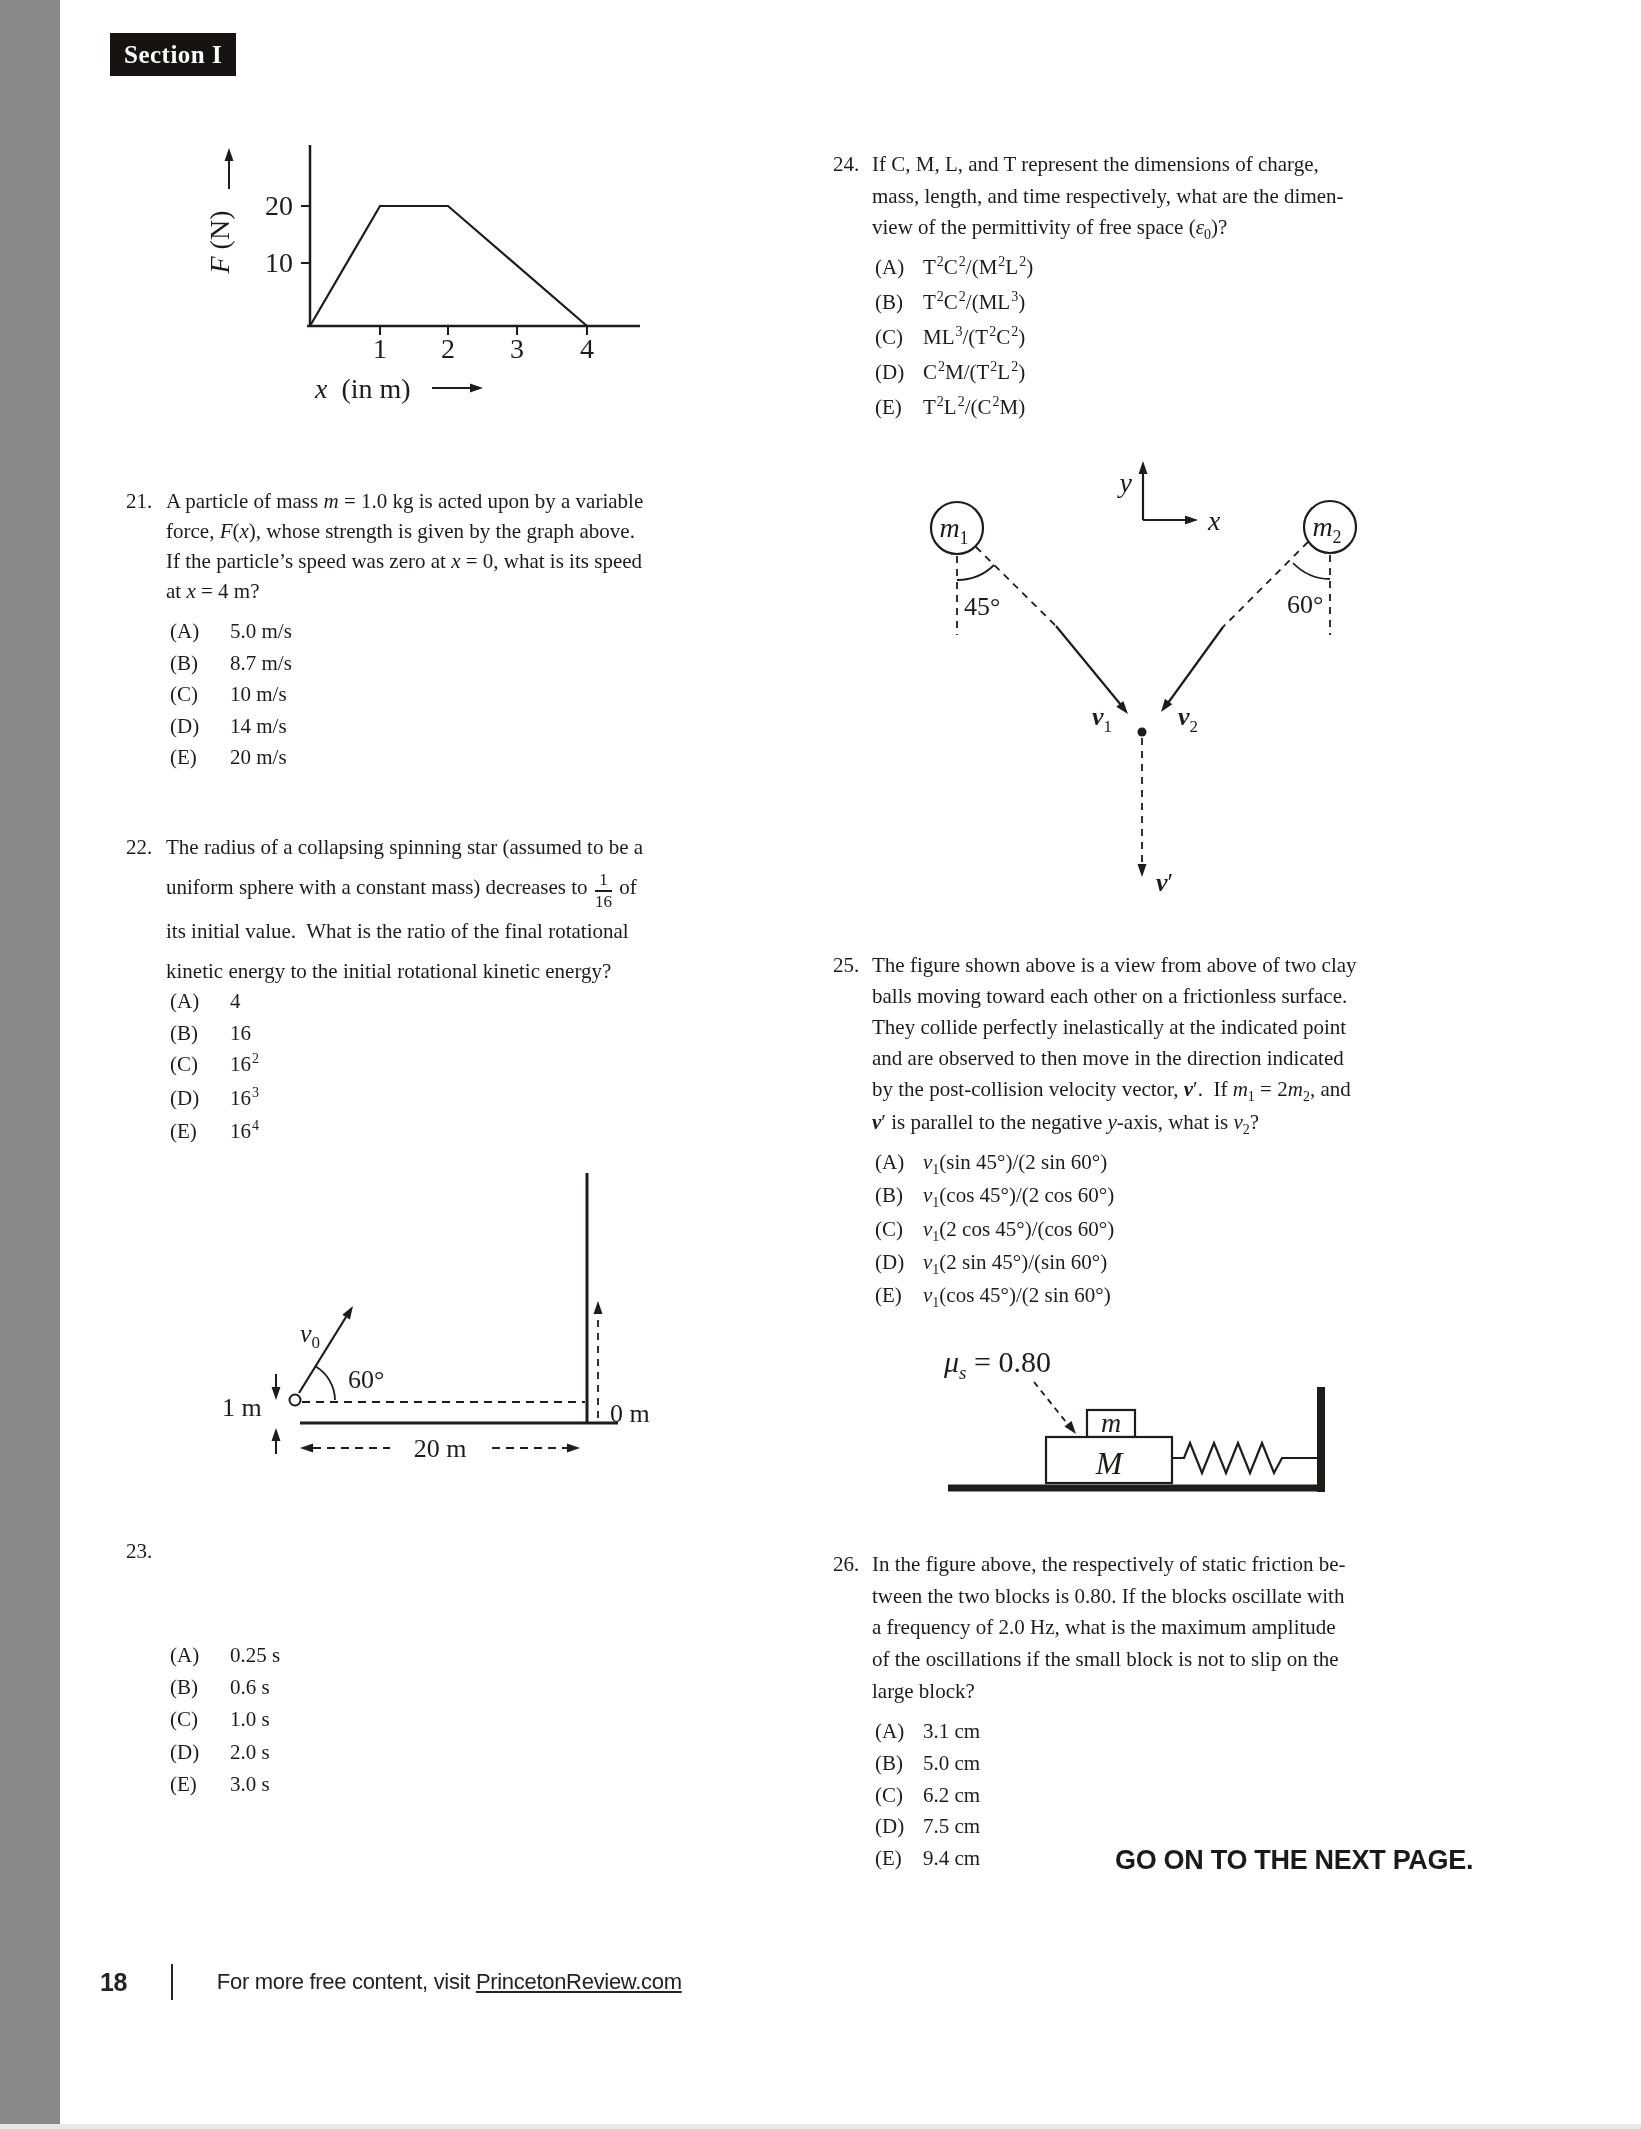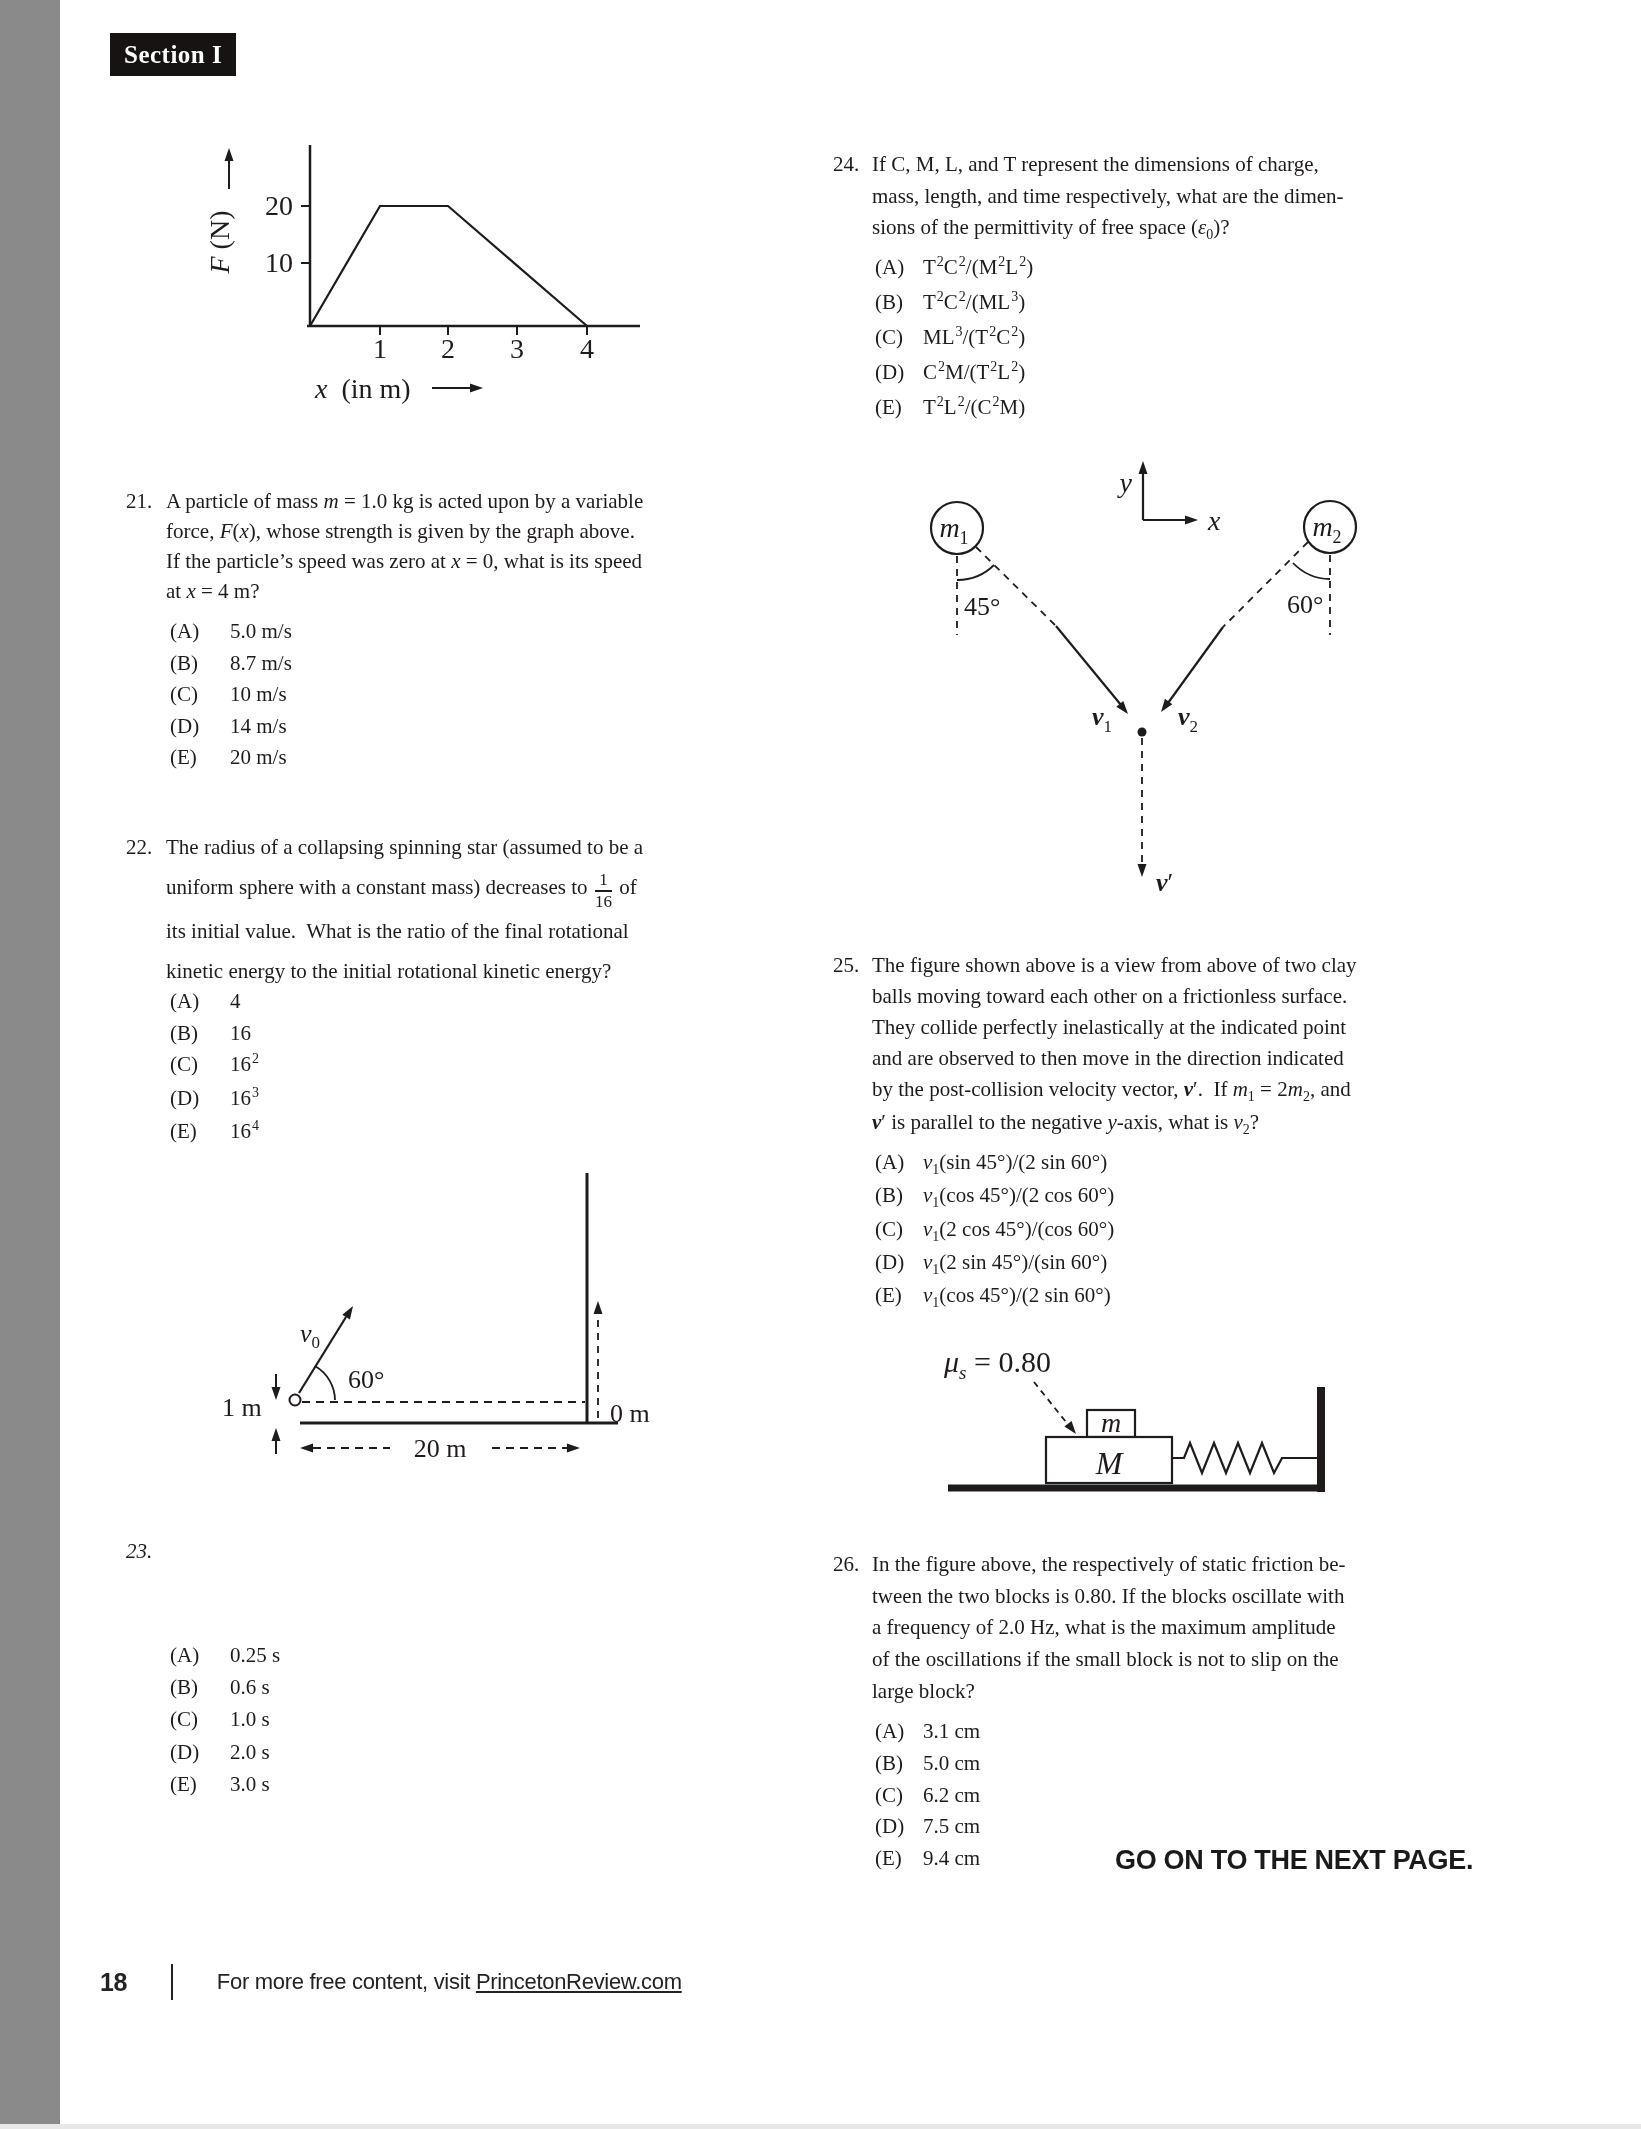--- a/index.html
+++ b/index.html
@@ -105,31 +105,31 @@
     <text x="420" y="262" font-size="26">0 m</text>
     <line x1="408" y1="258" x2="408" y2="152" stroke-width="1.8" stroke-dasharray="7 6"></line>
     <polygon points="0,0 -13,-4.5 -13,4.5" transform="translate(408,141) rotate(-90)"></polygon>
     <line x1="123" y1="288" x2="200" y2="288" stroke-width="1.8" stroke-dasharray="8 6"></line>
     <polygon points="0,0 -13,-4.5 -13,4.5" transform="translate(110,288) rotate(180)"></polygon>
     <line x1="302" y1="288" x2="377" y2="288" stroke-width="1.8" stroke-dasharray="8 6"></line>
     <polygon points="0,0 -13,-4.5 -13,4.5" transform="translate(390,288)"></polygon>
     <text x="250" y="297" font-size="26" text-anchor="middle">20 m</text>
   </svg>
 
-  <div class="qnum" style="left:126px;top:1536px;font-style:italic;">23.</div>
+  <div class="qnum" style="left:126px;top:1536px;">23.</div>
   <div class="opts opts-l" style="left:170px;top:1639px;line-height:32.2px;">
     <div class="opt"><span class="olet">(A)</span><span class="oval"><span>0.25 s</span></span></div>
     <div class="opt"><span class="olet">(B)</span><span class="oval"><span>0.6 s</span></span></div>
     <div class="opt"><span class="olet">(C)</span><span class="oval"><span>1.0 s</span></span></div>
     <div class="opt"><span class="olet">(D)</span><span class="oval"><span>2.0 s</span></span></div>
     <div class="opt"><span class="olet">(E)</span><span class="oval"><span>3.0 s</span></span></div>
   </div>
 
   <div class="qnum" style="left:833px;top:149px;">24.</div>
-  <div class="qbody" style="left:872px;top:149px;line-height:31.5px;"><span>If C, M, L, and T represent the dimensions of charge,</span><br><span>mass, length, and time respectively, what are the dimen-</span><br><span>sions of the permittivity of free space (</span><span class="seg-i">ε</span><span class="seg-sub">0</span><span>)?</span></div>
+  <div class="qbody" style="left:872px;top:149px;line-height:31.5px;"><span>If C, M, L, and T represent the dimensions of charge,</span><br><span>mass, length, and time respectively, what are the dimen-</span><br><span>view of the permittivity of free space (</span><span class="seg-i">ε</span><span class="seg-sub">0</span><span>)?</span></div>
   <div class="opts opts-r" style="left:875px;top:251px;line-height:32px;">
     <div class="opt"><span class="olet">(A)</span><span class="oval"><span>T</span><span class="seg-sup">2</span><span>C</span><span class="seg-sup">2</span><span>/(M</span><span class="seg-sup">2</span><span>L</span><span class="seg-sup">2</span><span>)</span></span></div>
     <div class="opt"><span class="olet">(B)</span><span class="oval"><span>T</span><span class="seg-sup">2</span><span>C</span><span class="seg-sup">2</span><span>/(ML</span><span class="seg-sup">3</span><span>)</span></span></div>
     <div class="opt"><span class="olet">(C)</span><span class="oval"><span>ML</span><span class="seg-sup">3</span><span>/(T</span><span class="seg-sup">2</span><span>C</span><span class="seg-sup">2</span><span>)</span></span></div>
     <div class="opt"><span class="olet">(D)</span><span class="oval"><span>C</span><span class="seg-sup">2</span><span>M/(T</span><span class="seg-sup">2</span><span>L</span><span class="seg-sup">2</span><span>)</span></span></div>
     <div class="opt"><span class="olet">(E)</span><span class="oval"><span>T</span><span class="seg-sup">2</span><span>L</span><span class="seg-sup">2</span><span>/(C</span><span class="seg-sup">2</span><span>M)</span></span></div>
   </div>
 
   <svg class="fig" style="left:880px;top:435px;" width="570" height="470" viewBox="0 0 570 470">
     <line x1="263" y1="85" x2="263" y2="38" stroke-width="2.2"></line>

